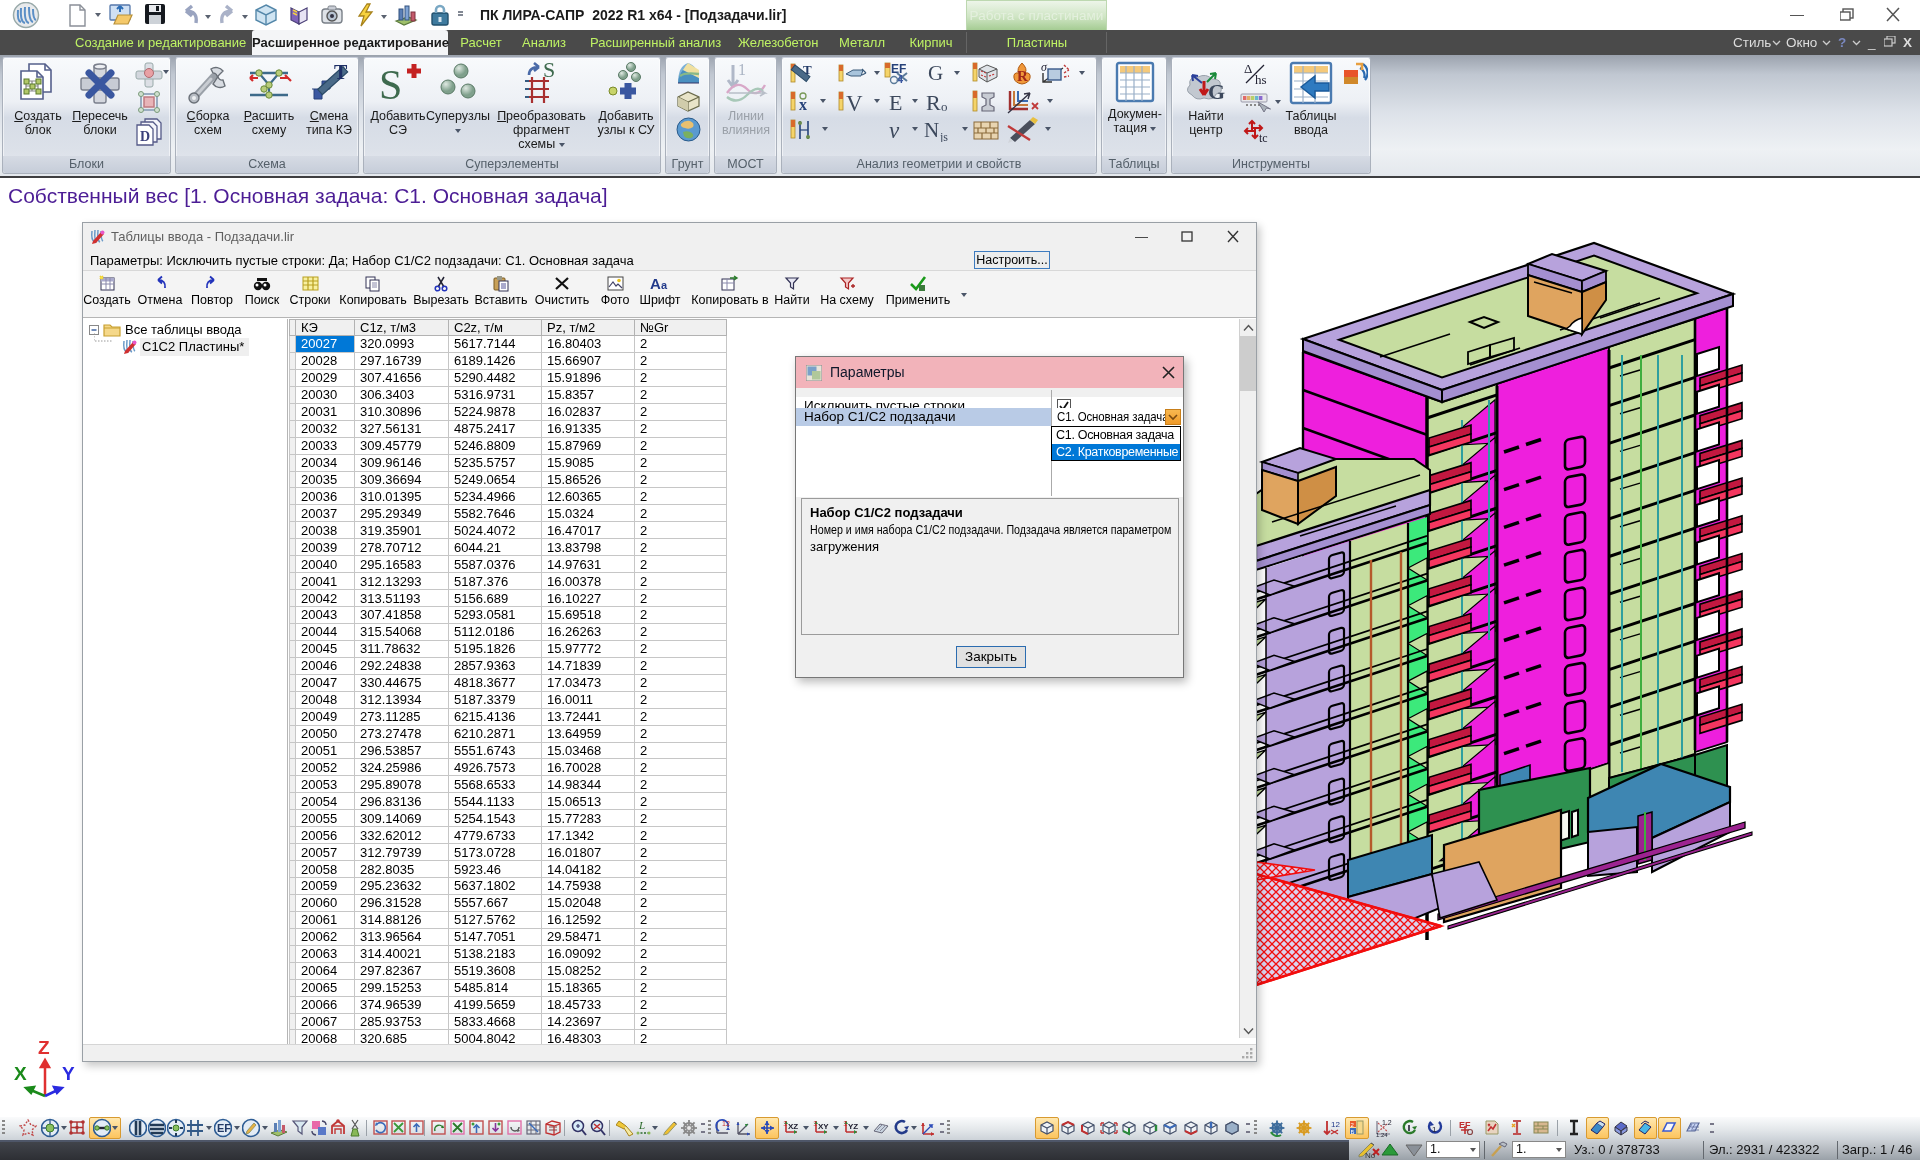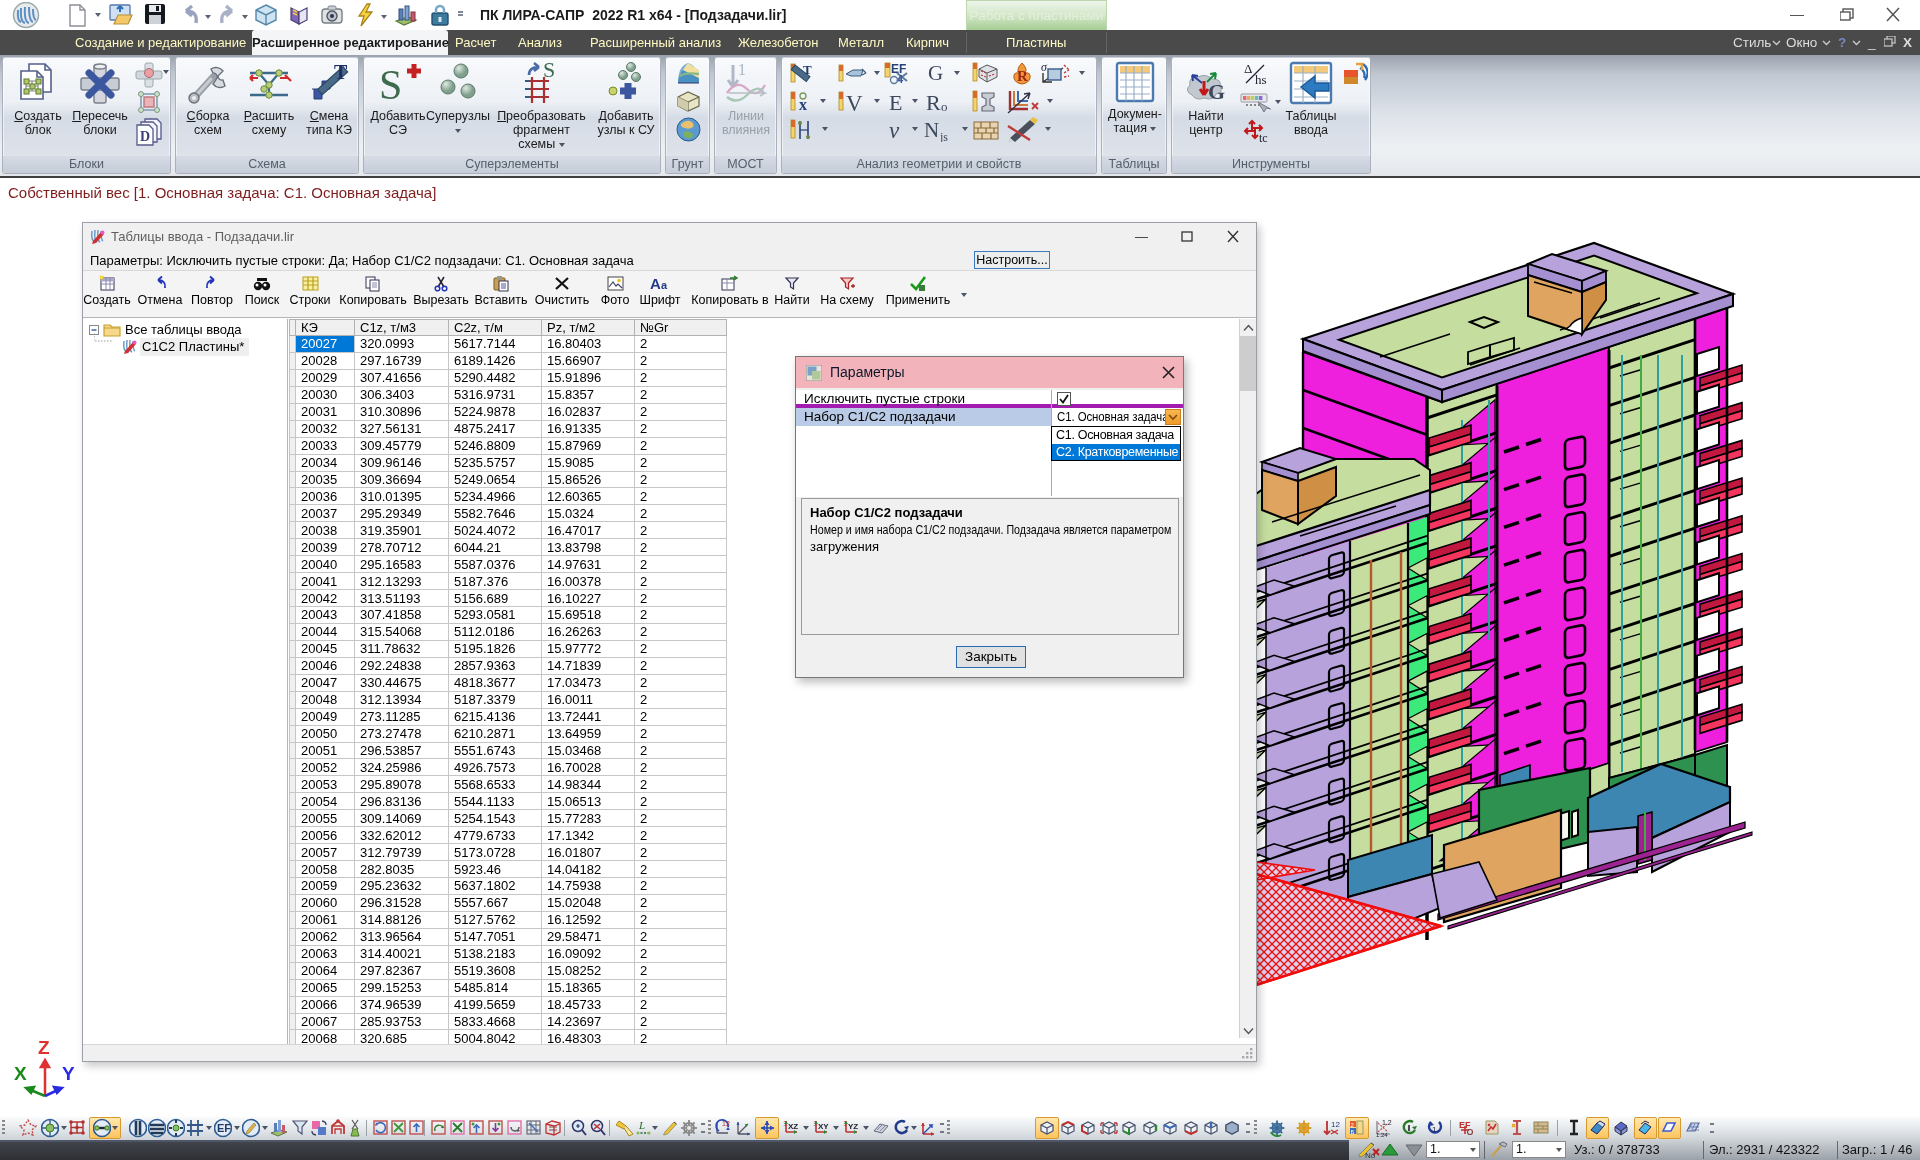--- a/index.html
+++ b/index.html
@@ -3,37 +3,37 @@
 *{margin:0;padding:0;box-sizing:border-box}
 html,body{width:1920px;height:1160px;overflow:hidden}
 body{font-family:"Liberation Sans",sans-serif;position:relative;background:#fff}
 .abs{position:absolute}
 
 #titlebar{position:absolute;left:0;top:0;width:1920px;height:30px;background:#fff}
 #apptitle{position:absolute;top:7px;left:480px;width:480px;text-align:left;font-size:14px;font-weight:bold;color:#1a1a1a}
 .wbtn{position:absolute;top:0;color:#444;font-size:15px}
 #ctxtab{position:absolute;left:966px;top:0;width:141px;height:30px;background:linear-gradient(180deg,#edf5e9,#cfe5c4 55%,#a5cc93);border:1px solid #bdd8b0;border-bottom:none;text-align:center;font-size:13.5px;color:#e4f0de;line-height:30px}
 #tabbar{position:absolute;left:0;top:30px;width:1920px;height:25px;background:#4a4a4a}
-.tab{position:absolute;top:0;height:25px;line-height:25px;color:#fef9c3;font-size:13px;text-align:left;white-space:nowrap}
+.tab{position:absolute;top:0;height:25px;line-height:25px;color:#bef264;font-size:13px;text-align:center;white-space:nowrap}
 #activetab{position:absolute;left:252px;top:0;width:196px;height:25px;background:#f4f5f7;border-radius:3px 3px 0 0;color:#1a1a1a;font-size:13px;font-weight:bold;text-align:center;line-height:25px;white-space:nowrap}
 .tbsep{position:absolute;top:2px;width:1px;height:21px;background:#656565}
 .tright{position:absolute;top:0;height:25px;line-height:25px;color:#ddd;font-size:13.5px}
 
 #ribbon{position:absolute;left:0;top:55px;width:1920px;height:123px;background:linear-gradient(180deg,#9ba2ad 0%,#c0c7d1 16%,#dde2e9 48%,#eef1f4 78%,#e4e8ed 100%);border-bottom:2px solid #3e3e40}
 .grp{position:absolute;top:2px;height:117px;background:linear-gradient(180deg,#f8fafc 0%,#edf0f5 38%,#d6dce6 52%,#dce1e9 80%,#e6eaef 100%);border-radius:3px;border:1px solid #aab1bc;border-top-color:#c8cedb;box-shadow:inset 0 0 0 1px rgba(255,255,255,.55)}
 .glabel{position:absolute;left:0;bottom:0;width:100%;height:17px;font-size:12.5px;color:#55606a;text-align:center;line-height:16px;background:linear-gradient(180deg,#d6dbe4,#c6cdd9);border-radius:0 0 3px 3px}
 .bb{position:absolute;width:70px;text-align:center}
 .bb .ic{display:block;margin:0 auto}
 .bb .tx{font-size:12.5px;color:#1a1a1a;line-height:14px;margin-top:2px}
 .gray .tx{color:#9aa0a8}
 .dar{display:inline-block;width:0;height:0;border-left:3.5px solid transparent;border-right:3.5px solid transparent;border-top:4px solid #4a5568;vertical-align:middle}
 .smic{position:absolute}
 
 #canvas{position:absolute;left:0;top:178px;width:1920px;height:939px;background:#fff;overflow:hidden}
-#loadtext{position:absolute;left:8px;top:6px;font-size:15px;color:#7f1d1d}
+#loadtext{position:absolute;left:8px;top:6px;font-size:21px;color:#4c1d95}
 
 #twin{position:absolute;left:82px;top:44px;width:1175px;height:840px;background:#fff;border:1px solid #9aa0a6;box-shadow:3px 4px 8px rgba(0,0,0,.22)}
 #twin-title{position:absolute;left:0;top:0;width:100%;height:27px;background:#f0f0f0;font-size:13px;color:#5f5f5f;line-height:27px}
 #twin-params{position:absolute;left:0;top:27px;width:100%;height:21px;background:#f0f0f0;font-size:13px;color:#000;line-height:21px;border-bottom:1px solid #d8d8d8}
 #btn-nastr{position:absolute;left:891px;top:1px;width:76px;height:18px;background:#eceded;border:1px solid #3d7bbf;font-size:12.5px;text-align:center;line-height:16px;color:#000}
 #twin-tools{position:absolute;left:0;top:48px;width:100%;height:47px;background:#f4f4f4;border-bottom:1px solid #b5b5b5}
 .titem{position:absolute;top:4px;text-align:center;font-size:12.5px;color:#000;white-space:nowrap}
 .titem svg{display:block;margin:0 auto 1px}
 #tree{position:absolute;left:0;top:96px;width:205px;height:727px;background:#fff;border-right:1px solid #b5b5b5;font-size:13px}
 #tgrid{position:absolute;left:206px;top:96px;width:952px;height:727px;background:#fff;overflow:hidden}
@@ -1343,21 +1343,21 @@
   <svg class="abs" style="left:10px;top:8px" width="16" height="16">
           <rect x="0" y="0" width="16" height="16" fill="#e8e4da" stroke="#888"></rect>
           <rect x="1.5" y="1.5" width="9" height="9" fill="#7aa0c8"></rect>
           <rect x="6" y="6" width="8.5" height="8.5" fill="#b0c89a"></rect>
         </svg>
   <span style="margin-left:34px">Параметры</span>
   <svg class="abs" style="left:366px;top:9px" width="14" height="14">
           <path d="M1,1 L12,12 M12,1 L1,12" stroke="#222" stroke-width="1.6"></path>
         </svg>
  </div>
- <div class="dlgrow" style="top:33px;border-bottom:4px solid #a21caf"><span style="margin-left:8px">Исключить пустые строки</span>
+ <div class="dlgrow" style="top:40px;border-bottom:4px solid #a21caf"><span style="margin-left:8px">Исключить пустые строки</span>
   <svg class="abs" style="left:261px;top:2px" width="14" height="14">
           <rect x="0.5" y="0.5" width="13" height="13" fill="#fff" stroke="#555"></rect>
           <path d="M3,7 l3,3.5 L11,3" fill="none" stroke="#111" stroke-width="1.8"></path>
         </svg>
  </div>
  <div class="dlgrow" style="top:51px">
         <span class="abs" style="left:0;width:255px;height:17.5px;background:#b9cbe6;padding-left:8px">Набор С1/С2 подзадачи</span>
   <span class="abs" style="left:261px;font-size:13px;letter-spacing:-0.1px;display:inline-block;transform:scaleX(0.88);transform-origin:0 0;white-space:nowrap">С1. Основная задача</span>
   <div class="abs" style="left:369px;top:1px;width:16px;height:16px;background:linear-gradient(#f8b850,#ef9a28);border:1px solid #c87f1a"><svg width="14" height="14">
             <path d="M3,5 l4,4 4,-4" fill="none" stroke="#7a4a10" stroke-width="1.6"></path>

